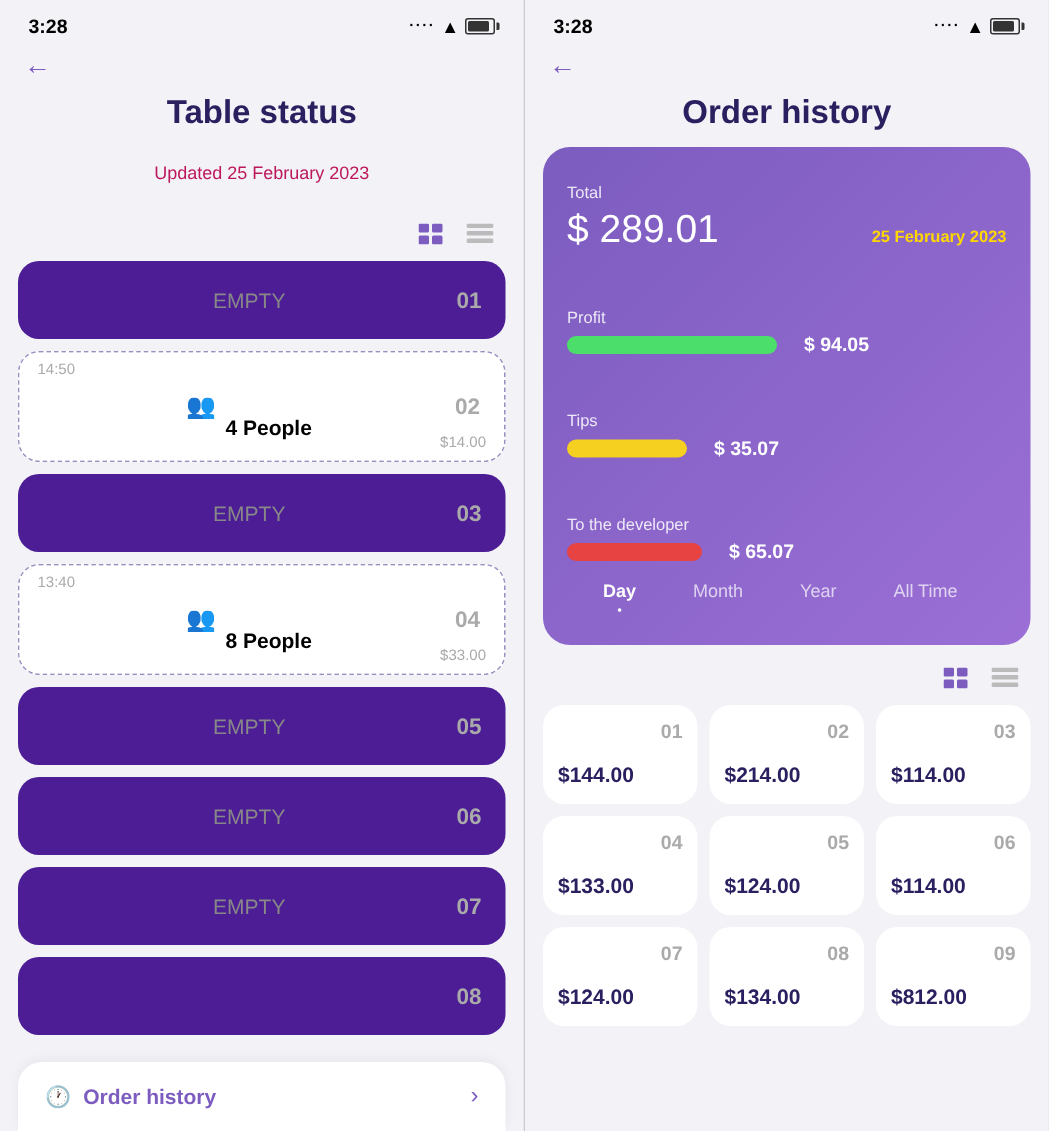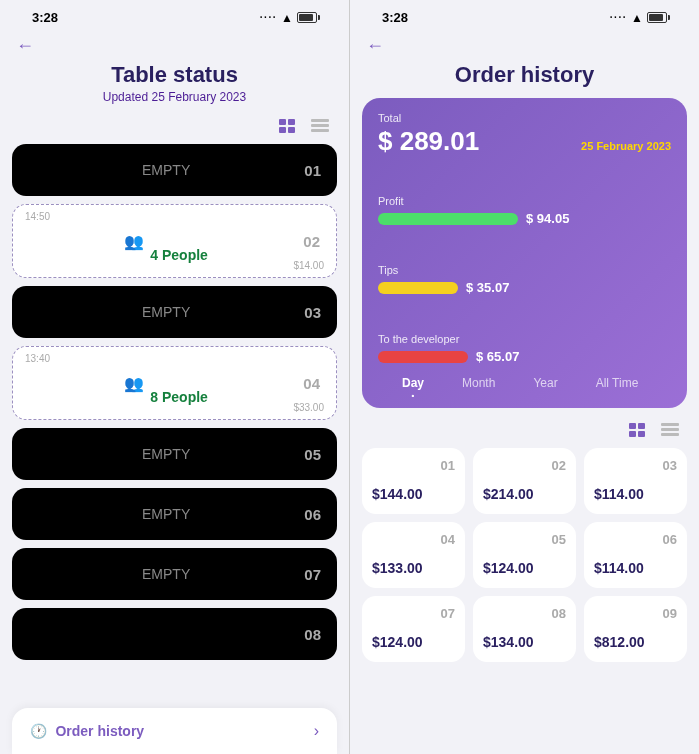--- a/index.html
+++ b/index.html
@@ -18,21 +18,21 @@
       background: #f2f2f7;
       overflow: hidden;
       position: relative;
       display: flex;
       flex-direction: column;
     }
     .status-bar {
       display: flex;
       justify-content: space-between;
       align-items: center;
-      padding: 10px 32px 4px;
+      padding: 10px 19px 4px;
       font-size: 13px;
       font-weight: 600;
     }
     .status-icons {
       display: flex;
       align-items: center;
       gap: 4px;
       font-size: 11px;
     }
     .back-btn {
@@ -41,27 +41,27 @@
       font-size: 18px;
       cursor: pointer;
     }
 
     
     .left-screen .page-title {
       text-align: center;
       font-size: 22px;
       font-weight: 800;
       color: #2a2060;
-      margin-bottom: 2px;
+      margin-bottom: 20px;
     }
     .left-screen .page-subtitle {
       text-align: center;
       font-size: 12px;
-      color: #4c1d95;
-      margin-bottom: 12px;
+      color: #be185d;
+      margin-bottom: 24px;
     }
     .view-toggle {
       display: flex;
       justify-content: flex-end;
       padding: 0 16px 8px;
       gap: 6px;
     }
     .view-btn {
       width: 26px;
       height: 20px;
@@ -71,21 +71,21 @@
       cursor: pointer;
       color: #9b8fc0;
     }
     .view-btn.active { color: #7c5cbf; }
     .table-list {
       flex: 1;
       overflow-y: auto;
       padding: 0 12px;
     }
     .table-item {
-      background: #000000;
+      background: #4c1d95;
       border-radius: 14px;
       margin-bottom: 8px;
       padding: 14px 16px;
       display: flex;
       align-items: center;
       justify-content: space-between;
       min-height: 52px;
       position: relative;
     }
     .table-item.occupied {
@@ -113,21 +113,21 @@
       flex: 1;
       justify-content: center;
     }
     .people-icon {
       font-size: 16px;
       color: #7c5cbf;
     }
     .people-label {
       font-size: 14px;
       font-weight: 600;
-      color: #15803d;
+      color: #000000;
       margin-top: 28px;
     }
     .table-meta-top {
       position: absolute;
       top: 6px;
       left: 12px;
       font-size: 10px;
       color: #aaa;
     }
     .table-meta-bottom {
@@ -166,56 +166,56 @@
       text-align: center;
       font-size: 22px;
       font-weight: 800;
       color: #2a2060;
       margin-bottom: 10px;
     }
     .order-card {
       margin: 0 12px 12px;
       background: linear-gradient(135deg, #7c5cbf, #9b6fd6);
       border-radius: 18px;
-      padding: 14px 16px;
+      padding: 25px 16px;
       color: white;
     }
     .order-card .total-label {
       font-size: 11px;
       opacity: 0.85;
       margin-bottom: 2px;
     }
     .order-card .total-row {
       display: flex;
       justify-content: space-between;
       align-items: baseline;
       margin-bottom: 10px;
     }
     .order-card .total-amount {
       font-size: 26px;
-      font-weight: 700;
+      font-weight: 400;
     }
     .order-card .total-date {
       font-size: 11px;
       color: #ffd700;
       font-weight: 700;
     }
     .stat-row {
       margin-bottom: 8px;
       margin-top: 38px;
     }
     .stat-label {
       font-size: 11px;
       opacity: 0.85;
       margin-bottom: 4px;
     }
     .stat-bar-row {
       display: flex;
       align-items: center;
-      gap: 8px;
+      gap: 18px;
     }
     .stat-bar {
       height: 12px;
       border-radius: 6px;
       flex: 1;
     }
     .stat-bar.green { background: #4cde6a; max-width: 140px; }
     .stat-bar.yellow { background: #f5d020; max-width: 80px; }
     .stat-bar.red { background: #e84343; max-width: 90px; }
     .stat-amount {

